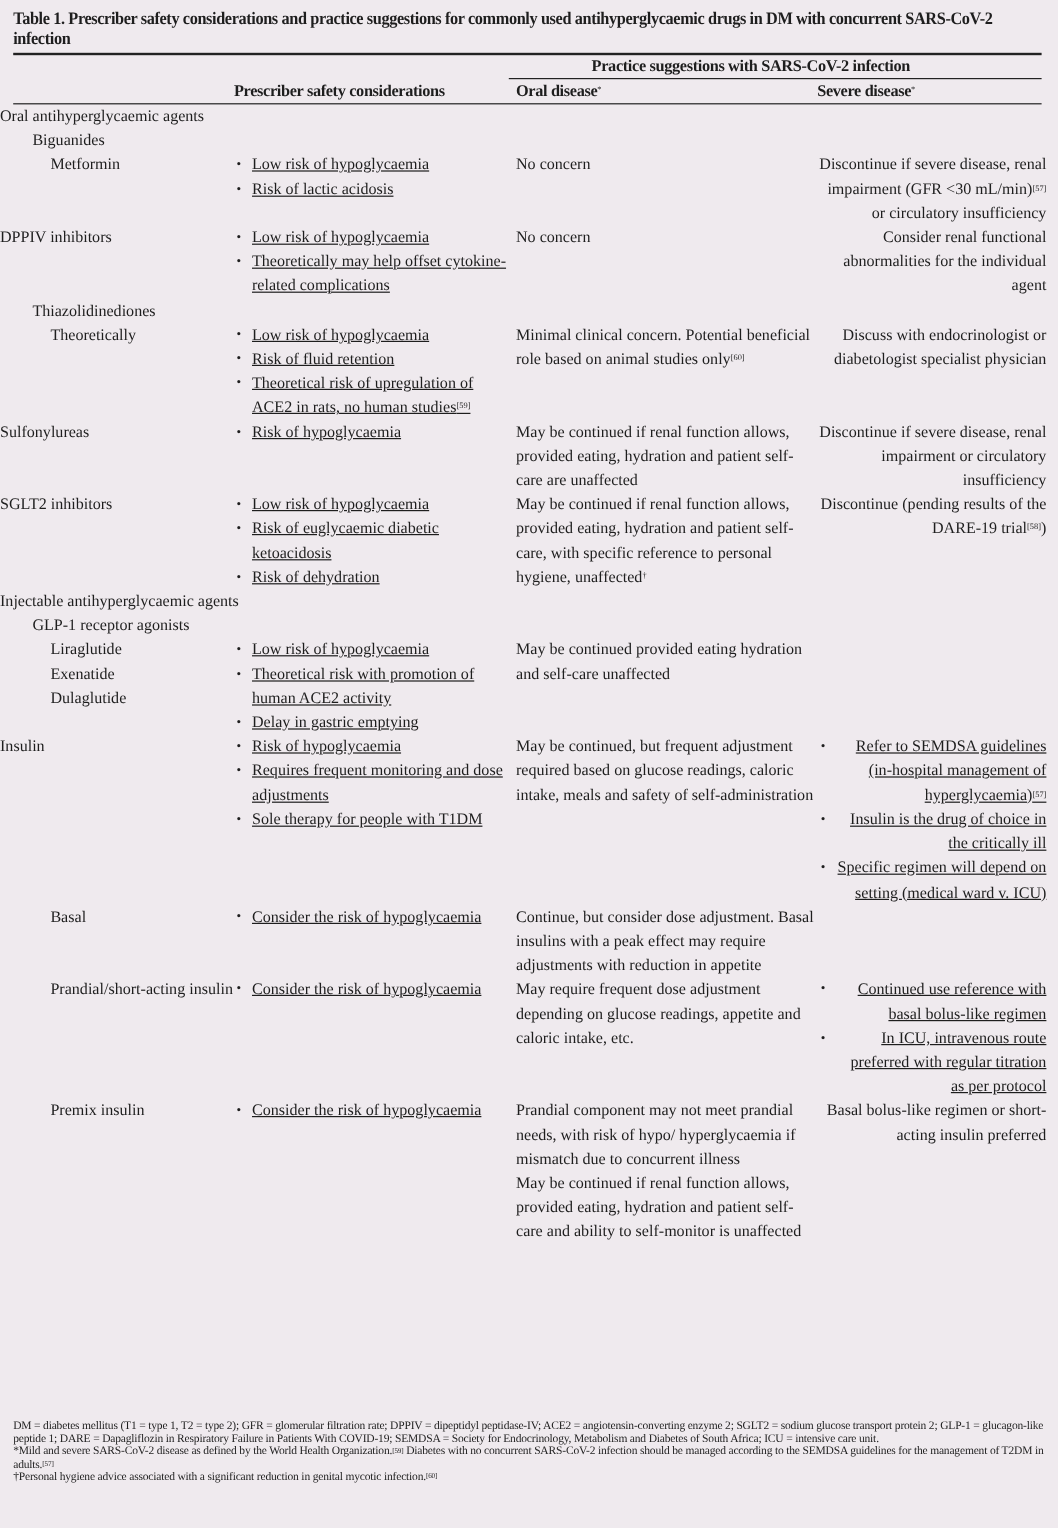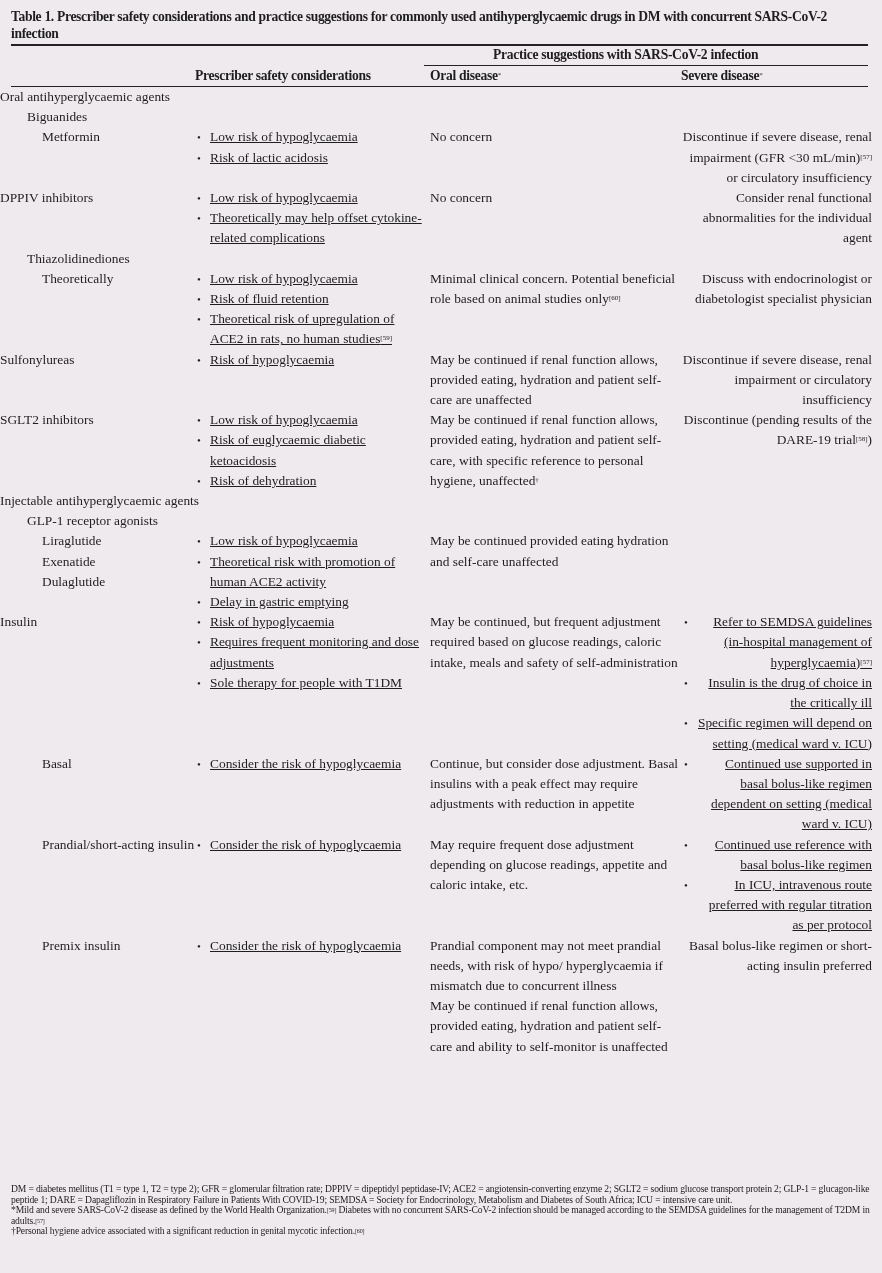--- a/index.html
+++ b/index.html
@@ -170,25 +170,20 @@
     </div>
 
     <div class="drugrow">
       <div class="c1 l3">Basal</div>
       <div class="c2 cell">
         <ul>
           <li>Consider the risk of hypoglycaemia</li>
         </ul>
       </div>
       <div class="c3 cell">Continue, but consider dose adjustment. Basal insulins with a peak effect may require adjustments with reduction in appetite</div>
-      <div class="c4 cell">
-        <ul>
-          <li>Continued use supported in basal bolus-like regimen dependent on setting (medical ward v. ICU)</li>
-        </ul>
-      </div>
     </div>
 
     <div class="drugrow">
       <div class="c1 l3">Prandial/short-acting insulin</div>
       <div class="c2 cell">
         <ul>
           <li>Consider the risk of hypoglycaemia</li>
         </ul>
       </div>
       <div class="c3 cell">May require frequent dose adjustment depending on glucose readings, appetite and caloric intake, etc.</div>

